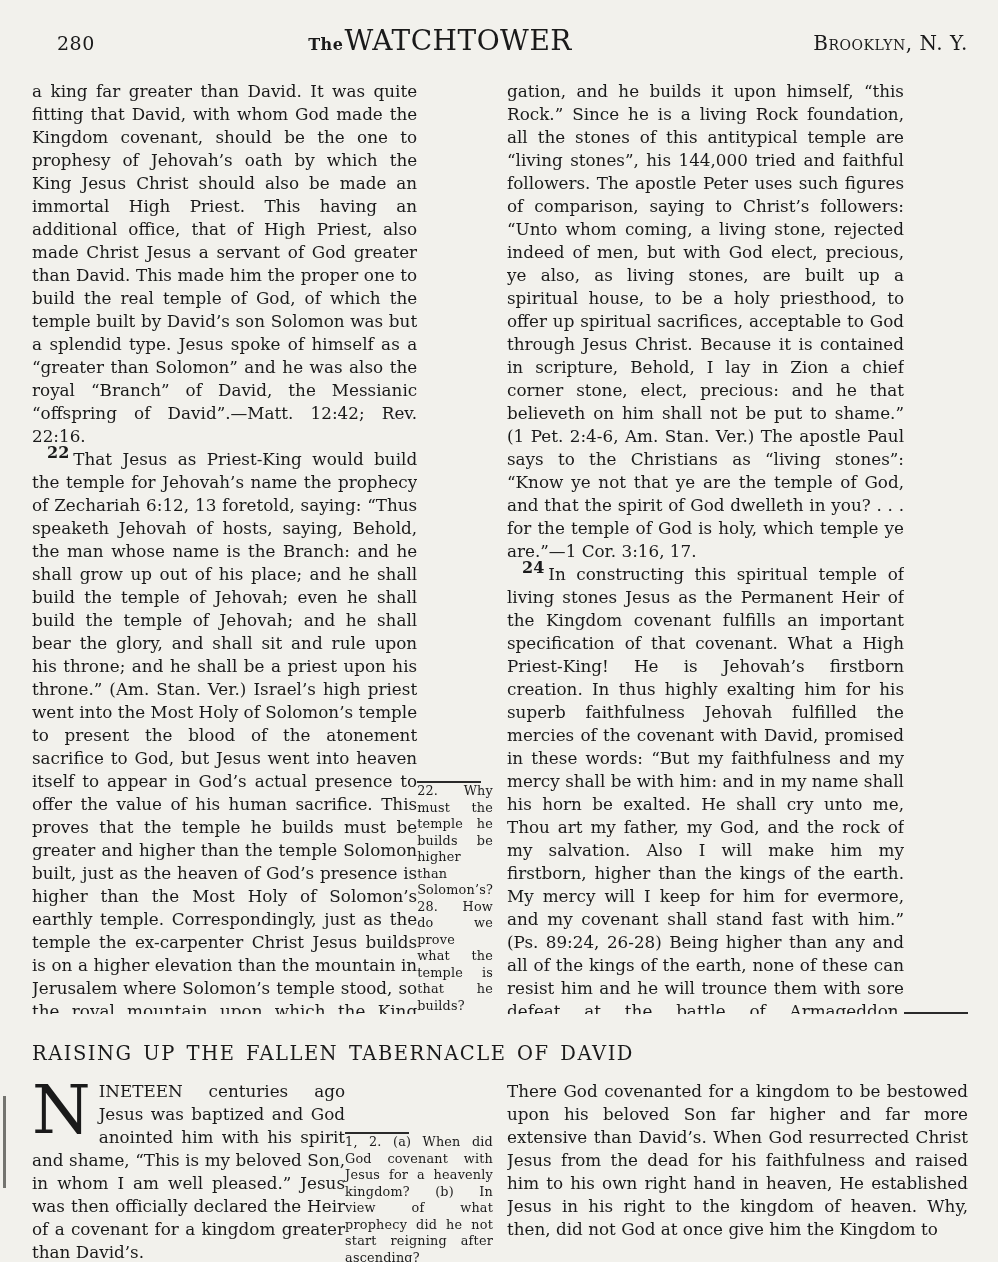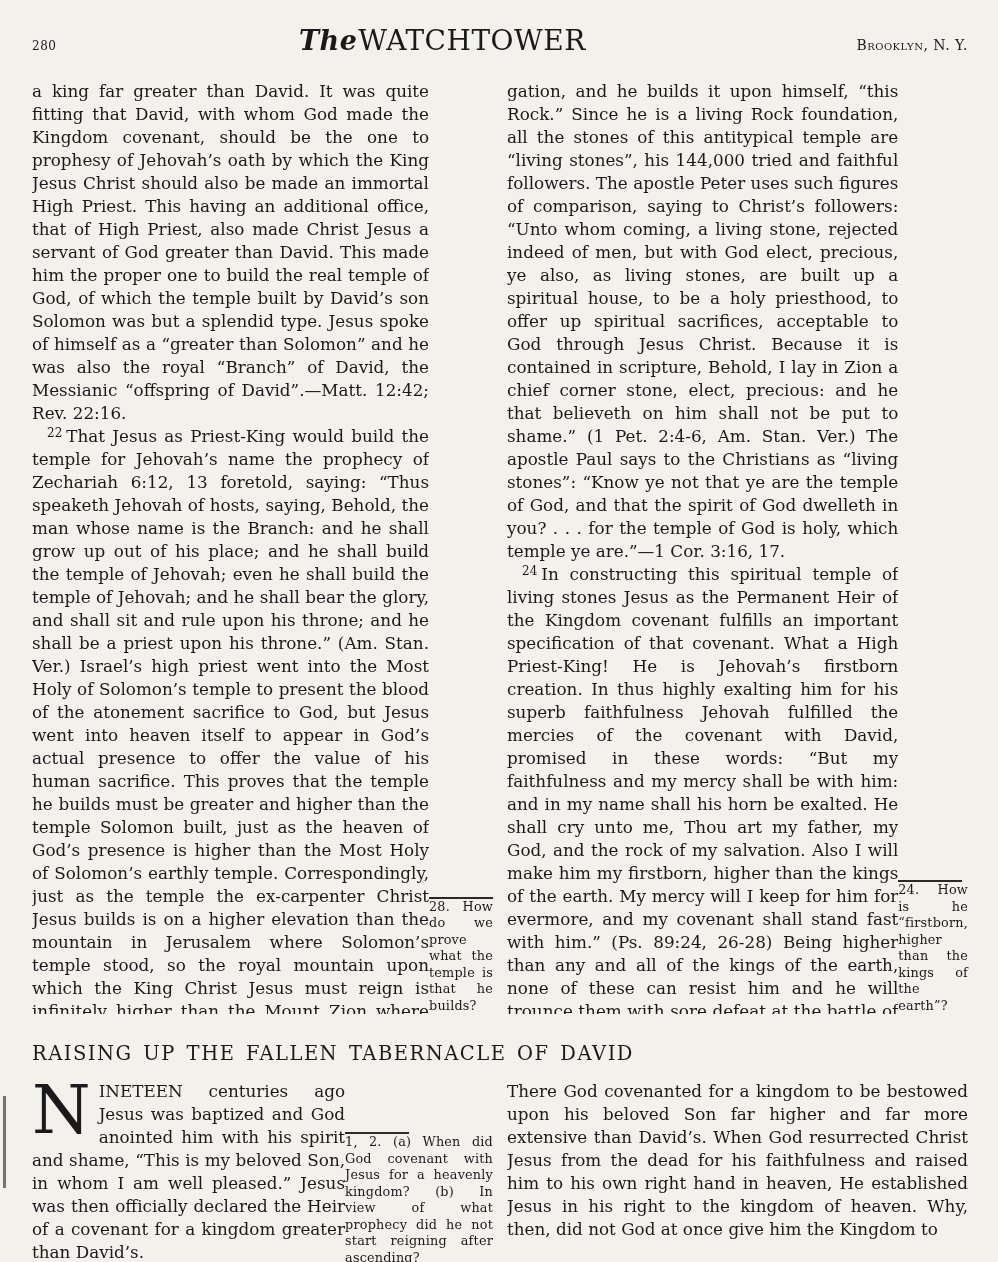--- a/index.html
+++ b/index.html
@@ -16,51 +16,50 @@
     padding: 24px 30px 16px 32px;
     overflow: hidden;
   }
   
   .header {
     display: flex;
     justify-content: space-between;
     align-items: baseline;
     height: 36px;
   }
-  .page-number { font-size: 12px; letter-spacing: 0.5px; }
+  .page-number { font-size: 19px; letter-spacing: 0.5px; margin-left: 25px; }
   .masthead { font-size: 28px; letter-spacing: 0.5px; white-space: nowrap; transform: translateX(-14px); }
   .masthead .the {
-    font-style: italic;
     font-weight: bold;
-    font-size: 27px;
+    font-size: 16px;
     margin-right: 1px;
   }
   .masthead .title { font-weight: normal; }
   .location {
-    font-size: 14px;
+    font-size: 20px;
     font-variant: small-caps;
     letter-spacing: 0.5px;
   }
   
   .columns { display: flex; gap: 14px; }
   .art1 { margin-top: 20px; height: 934px; }
   .col {
     width: 461px;
     display: flex;
     flex-direction: row;
     text-align: justify;
     font-size: 16.8px;
     line-height: 23px;
   }
   .coltext { overflow: hidden; }
   .col p { margin: 0; }
   .col p.indent { text-indent: 15px; }
   sup.para-num {
-    font-size: 12px;
-    font-weight: normal;
+    font-size: 16px;
+    font-weight: bold;
     vertical-align: 0.45em;
     line-height: 0;
     margin-right: 4px;
   }
   .it { }
   
   .footnotes {
     margin-top: auto;
     font-size: 12.8px;
     line-height: 16.5px;
@@ -116,32 +115,32 @@
   <div class="columns art1">
 
     <div class="col">
       <div class="coltext">
         <p>a king far greater than David. It was quite fitting that David, with whom God made the Kingdom covenant, should be the one to prophesy of Jehovah’s oath by which the King Jesus Christ should also be made an immortal High Priest. This having an additional office, that of High Priest, also made Christ Jesus a servant of God greater than David. This made him the proper one to build the real temple of God, of which the temple built by David’s son Solomon was but a splendid type. Jesus spoke of himself as a “greater than Solomon” and he was also the royal “Branch” of David, the Messianic “offspring of David”.—Matt. 12:42; Rev. 22:16.</p>
         <p class="indent"><sup class="para-num">22</sup><span>That Jesus as Priest-King would build the temple for Jehovah’s name the prophecy of Zechariah 6:12, 13 foretold, saying: “Thus speaketh Jehovah of hosts, saying, Behold, the man whose name is the Branch: and he shall grow up out of his place; and he shall build the temple of Jehovah; even he shall build the temple of Jehovah; and he shall bear the glory, and shall sit and rule upon his throne; and he shall be a priest upon his throne.” (</span><span class="it">Am. Stan. Ver.</span><span>) Israel’s high priest went into the Most Holy of Solomon’s temple to present the blood of the atonement sacrifice to God, but Jesus went into heaven itself to appear in God’s actual presence to offer the value of his human sacrifice. This proves that the temple he builds must be greater and higher than the temple Solomon built, just as the heaven of God’s presence is higher than the Most Holy of Solomon’s earthly temple. Correspondingly, just as the temple the ex-carpenter Christ Jesus builds is on a higher elevation than the mountain in Jerusalem where Solomon’s temple stood, so the royal mountain upon which the King Christ Jesus must reign is infinitely higher than the Mount Zion where David’s palace stood. Hence when the apostle John had the vision and said, “I looked, and, lo, a Lamb stood on the mount Sion, and with him an hundred forty and four thousand, having his Father’s name written in their foreheads,” it must refer to the heavenly Mount Zion, the heavenly seat of Christ’s kingdom, of which the earthly Mount Zion was merely a lowly type.</span></p>
 
       </div>
       <div class="footnotes">
         <div class="fn-rule"></div>
+        <div>22. Why must the temple he builds be higher than Solomon’s?</div>
         <div>28. How do we prove what the temple is that he builds?</div>
       </div>
     </div>
 
     <div class="col">
       <div class="coltext">
         <p><span>gation, and he builds it upon himself, “this Rock.” Since he is a living Rock foundation, all the stones of this antitypical temple are “living stones”, his 144,000 tried and faithful followers. The apostle Peter uses such figures of comparison, saying to Christ’s followers: “Unto whom coming, a living stone, rejected indeed of men, but with God elect, precious, ye also, as living stones, are built up a spiritual house, to be a holy priesthood, to offer up spiritual sacrifices, acceptable to God through Jesus Christ. Because it is contained in scripture, Behold, I lay in Zion a chief corner stone, elect, precious: and he that believeth on him shall not be put to shame.” (1 Pet. 2:4-6, </span><span class="it">Am. Stan. Ver.</span><span>) The apostle Paul says to the Christians as “living stones”: “Know ye not that ye are the temple of God, and that the spirit of God dwelleth in you? . . . for the temple of God is holy, which temple ye are.”—1 Cor. 3:16, 17.</span></p>
         <p class="indent"><sup class="para-num">24</sup><span>In constructing this spiritual temple of living stones Jesus as the Permanent Heir of the Kingdom covenant fulfills an important specification of that covenant. What a High Priest-King! He is Jehovah’s firstborn creation. In thus highly exalting him for his superb faithfulness Jehovah fulfilled the mercies of the covenant with David, promised in these words: “But my faithfulness and my mercy shall be with him: and in my name shall his horn be exalted. He shall cry unto me, Thou art my father, my God, and the rock of my salvation. Also I will make him my firstborn, higher than the kings of the earth. My mercy will I keep for him for evermore, and my covenant shall stand fast with him.” (Ps. 89:24, 26-28) Being higher than any and all of the kings of the earth, none of these can resist him and he will trounce them with sore defeat at the battle of Armageddon. Concerning this the prophecy says: “These shall war against the Lamb, and the Lamb shall overcome them, for he is Lord of lords, and King of kings; and they also shall overcome that are with him, called and chosen and faithful.” (Rev. 17:14, </span><span class="it">Am. Stan. Ver.</span></p>
       </div>
       <div class="footnotes">
         <div class="fn-rule"></div>
-        <div>24. How is he “firstborn, higher than the kings of the earth”?</div>
       </div>
     </div>
 
   </div>
 
   <div class="section-heading">RAISING UP THE FALLEN TABERNACLE OF DAVID</div>
 
   <div class="columns art2">
 
     <div class="col">

